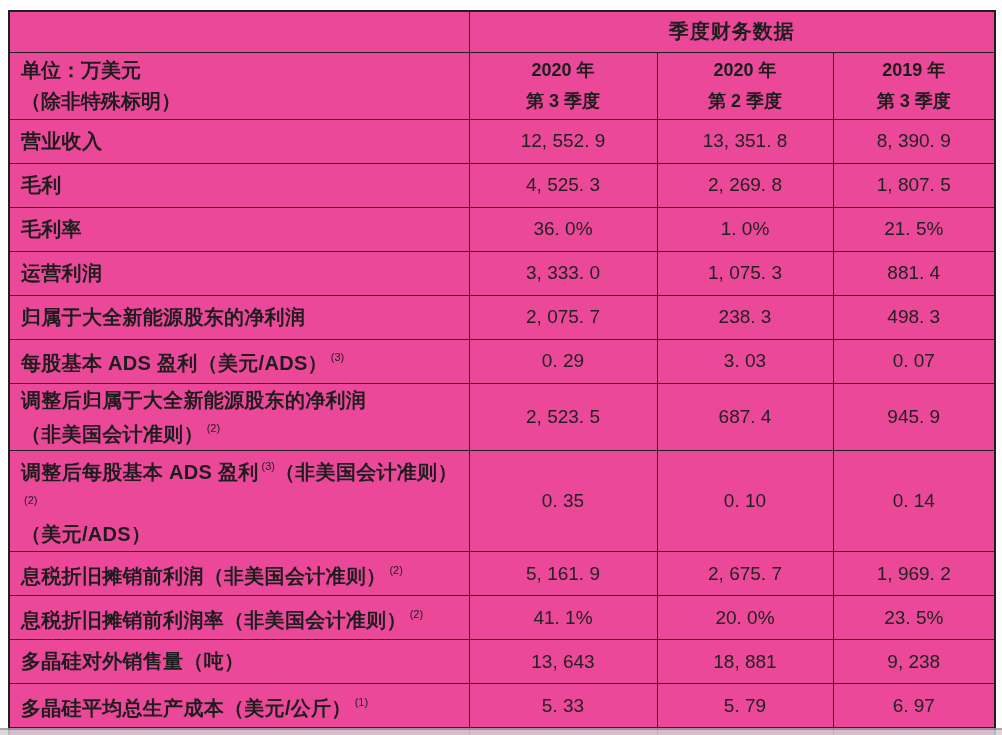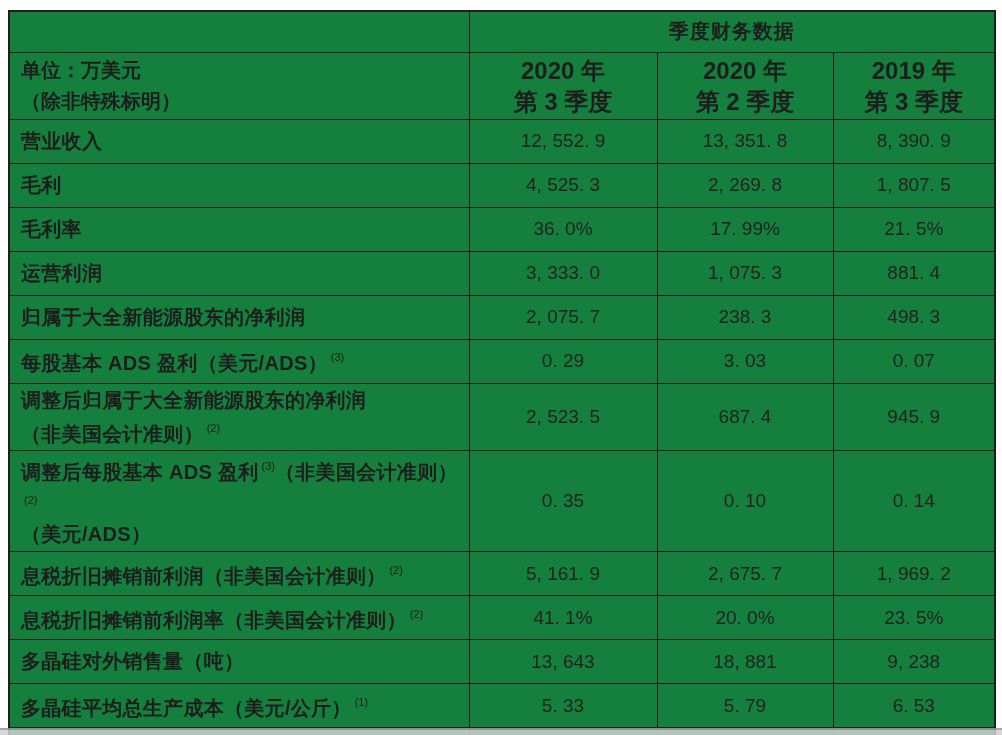--- a/index.html
+++ b/index.html
@@ -26,21 +26,21 @@
   }
   table.fin {
     border-collapse: collapse;
     table-layout: fixed;
     width: 986px;
     border: 2px solid #1f1f1f;
   }
   table.fin td {
     border: 1.5px solid #1f1f1f;
     overflow: hidden;
-    background: #15803d;
+    background: #ec4899;
   }
   
   tr.title-row { height: 41px; }
   td.title-cell {
     text-align: center;
     vertical-align: middle;
     font-weight: bold;
     font-size: 20px;
     letter-spacing: 1px;
   }
@@ -51,21 +51,21 @@
     vertical-align: middle;
     font-weight: bold;
     font-size: 20px;
     padding: 2px 8px 2px 11px;
   }
   td.unit-cell .uline { display: block; line-height: 31px; }
   td.period-cell {
     text-align: center;
     vertical-align: middle;
     font-weight: bold;
-    font-size: 24px;
+    font-size: 18px;
   }
   td.period-cell .pline { display: block; line-height: 31px; }
   
   tr.single { height: 44px; }
   tr.tall   { height: 64px; }
   td.lbl {
     vertical-align: middle;
     font-weight: bold;
     font-size: 20px;
     line-height: 29px;
@@ -149,21 +149,21 @@
           </tr>
           <tr class="single">
             <td class="lbl">毛利</td>
             <td class="val">4, 525. 3</td>
             <td class="val">2, 269. 8</td>
             <td class="val">1, 807. 5</td>
           </tr>
           <tr class="single">
             <td class="lbl">毛利率</td>
             <td class="val">36. 0%</td>
-            <td class="val">17. 99%</td>
+            <td class="val">1. 0%</td>
             <td class="val">21. 5%</td>
           </tr>
           <tr class="single">
             <td class="lbl">运营利润</td>
             <td class="val">3, 333. 0</td>
             <td class="val">1, 075. 3</td>
             <td class="val">881. 4</td>
           </tr>
           <tr class="single">
             <td class="lbl">归属于大全新能源股东的净利润</td>
@@ -204,21 +204,21 @@
           <tr class="single">
             <td class="lbl">多晶硅对外销售量（吨）</td>
             <td class="val">13, 643</td>
             <td class="val">18, 881</td>
             <td class="val">9, 238</td>
           </tr>
           <tr class="single">
             <td class="lbl">多晶硅平均总生产成本（美元/公斤）<sup class="fn">(1)</sup></td>
             <td class="val">5. 33</td>
             <td class="val">5. 79</td>
-            <td class="val">6. 53</td>
+            <td class="val">6. 97</td>
           </tr>
           <tr class="single">
             <td class="lbl">多晶硅平均现金成本（美元/公斤）</td>
             <td class="val">4. 88</td>
             <td class="val">4. 87</td>
             <td class="val">5. 85</td>
           </tr>
         </tbody>
     </table>
   </div>

